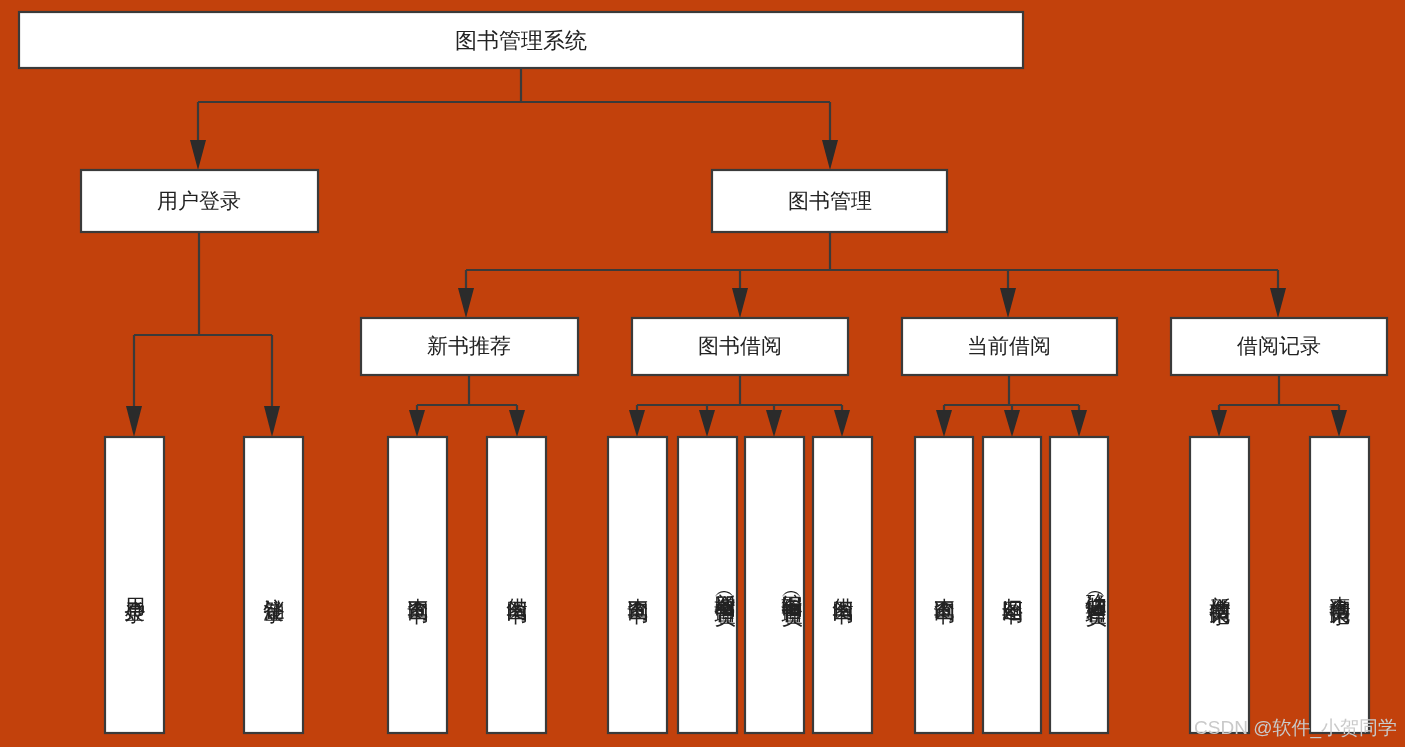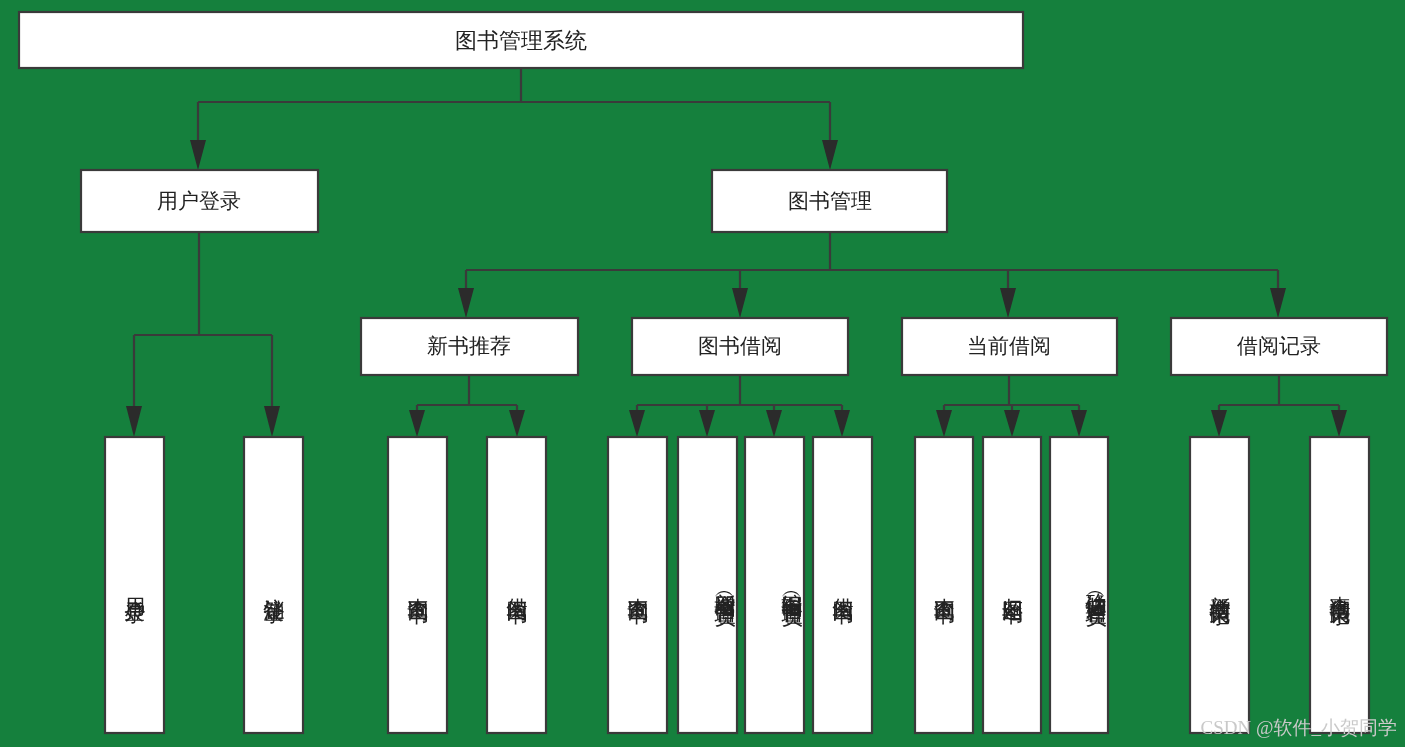--- a/index.html
+++ b/index.html
@@ -7,21 +7,21 @@
     padding: 0;
     background: #ffffff;
   }
   body {
     font-family: "Liberation Sans", "DejaVu Sans", sans-serif;
   }
   #diagram-root {
     position: relative;
     width: 1405px;
     height: 747px;
-    background: #15803d;
+    background: #c2410c;
     overflow: hidden;
   }
   svg.diagram-svg {
     position: absolute;
     left: 0;
     top: 0;
     width: 1405px;
     height: 747px;
   }
   .node-box {
@@ -66,21 +66,21 @@
     align-items: center;
     justify-content: center;
     text-align: center;
     white-space: normal;
     user-select: none;
   }
   .watermark {
     position: absolute;
     right: 8px;
     bottom: 6px;
-    font-family: Liberation Serif, serif;
+    font-family: Liberation Sans, sans-serif;
     font-size: 19px;
     color: #c9c9c9;
     white-space: nowrap;
     user-select: none;
   }
 </style>
 </head>
 <body>
 
 <div id="diagram-root">

